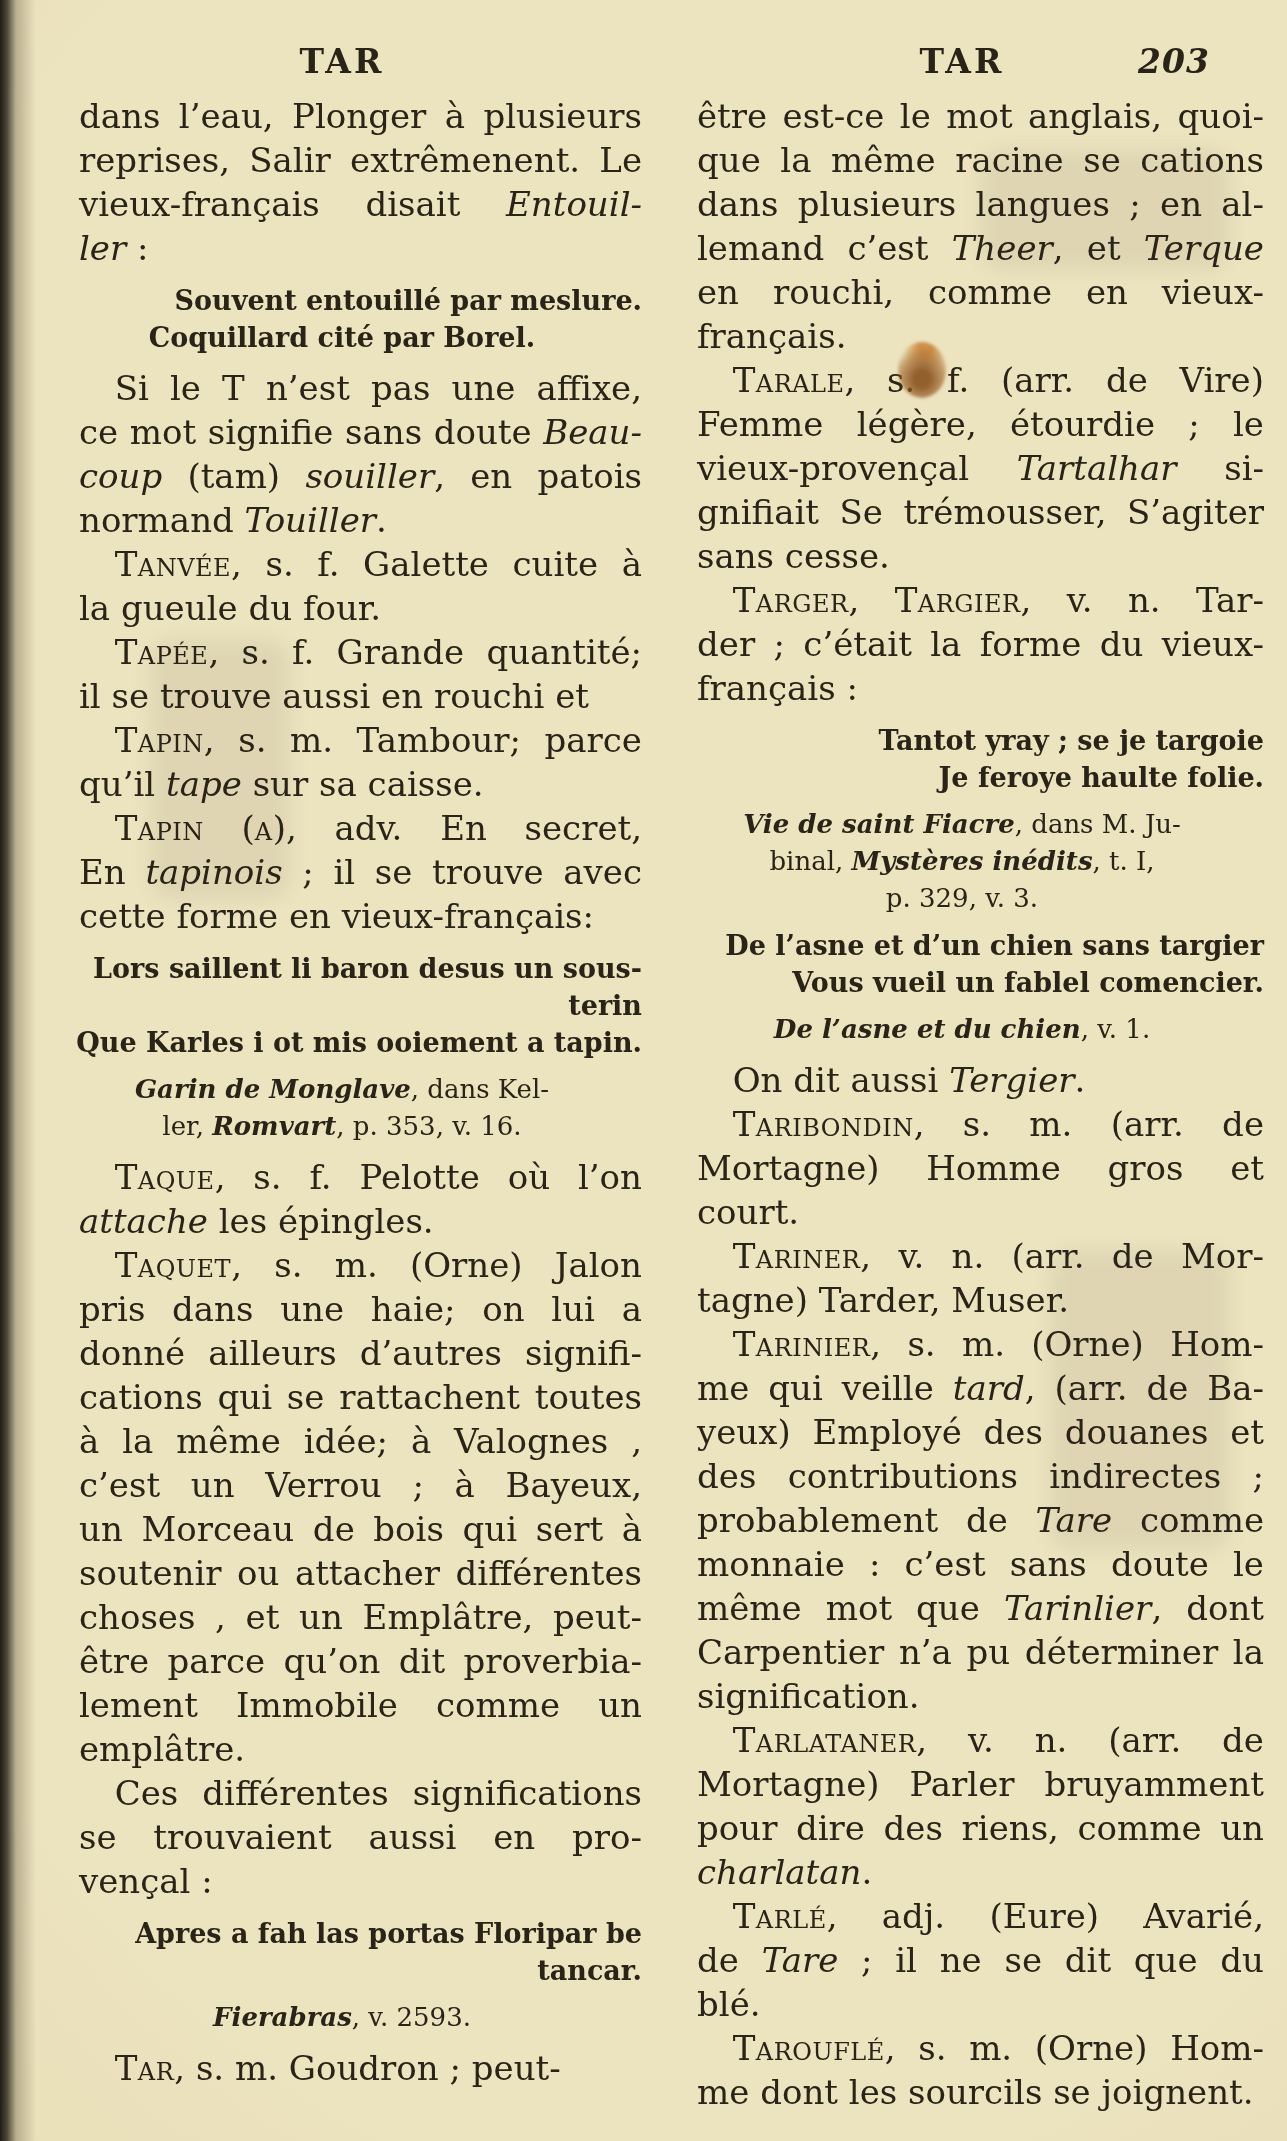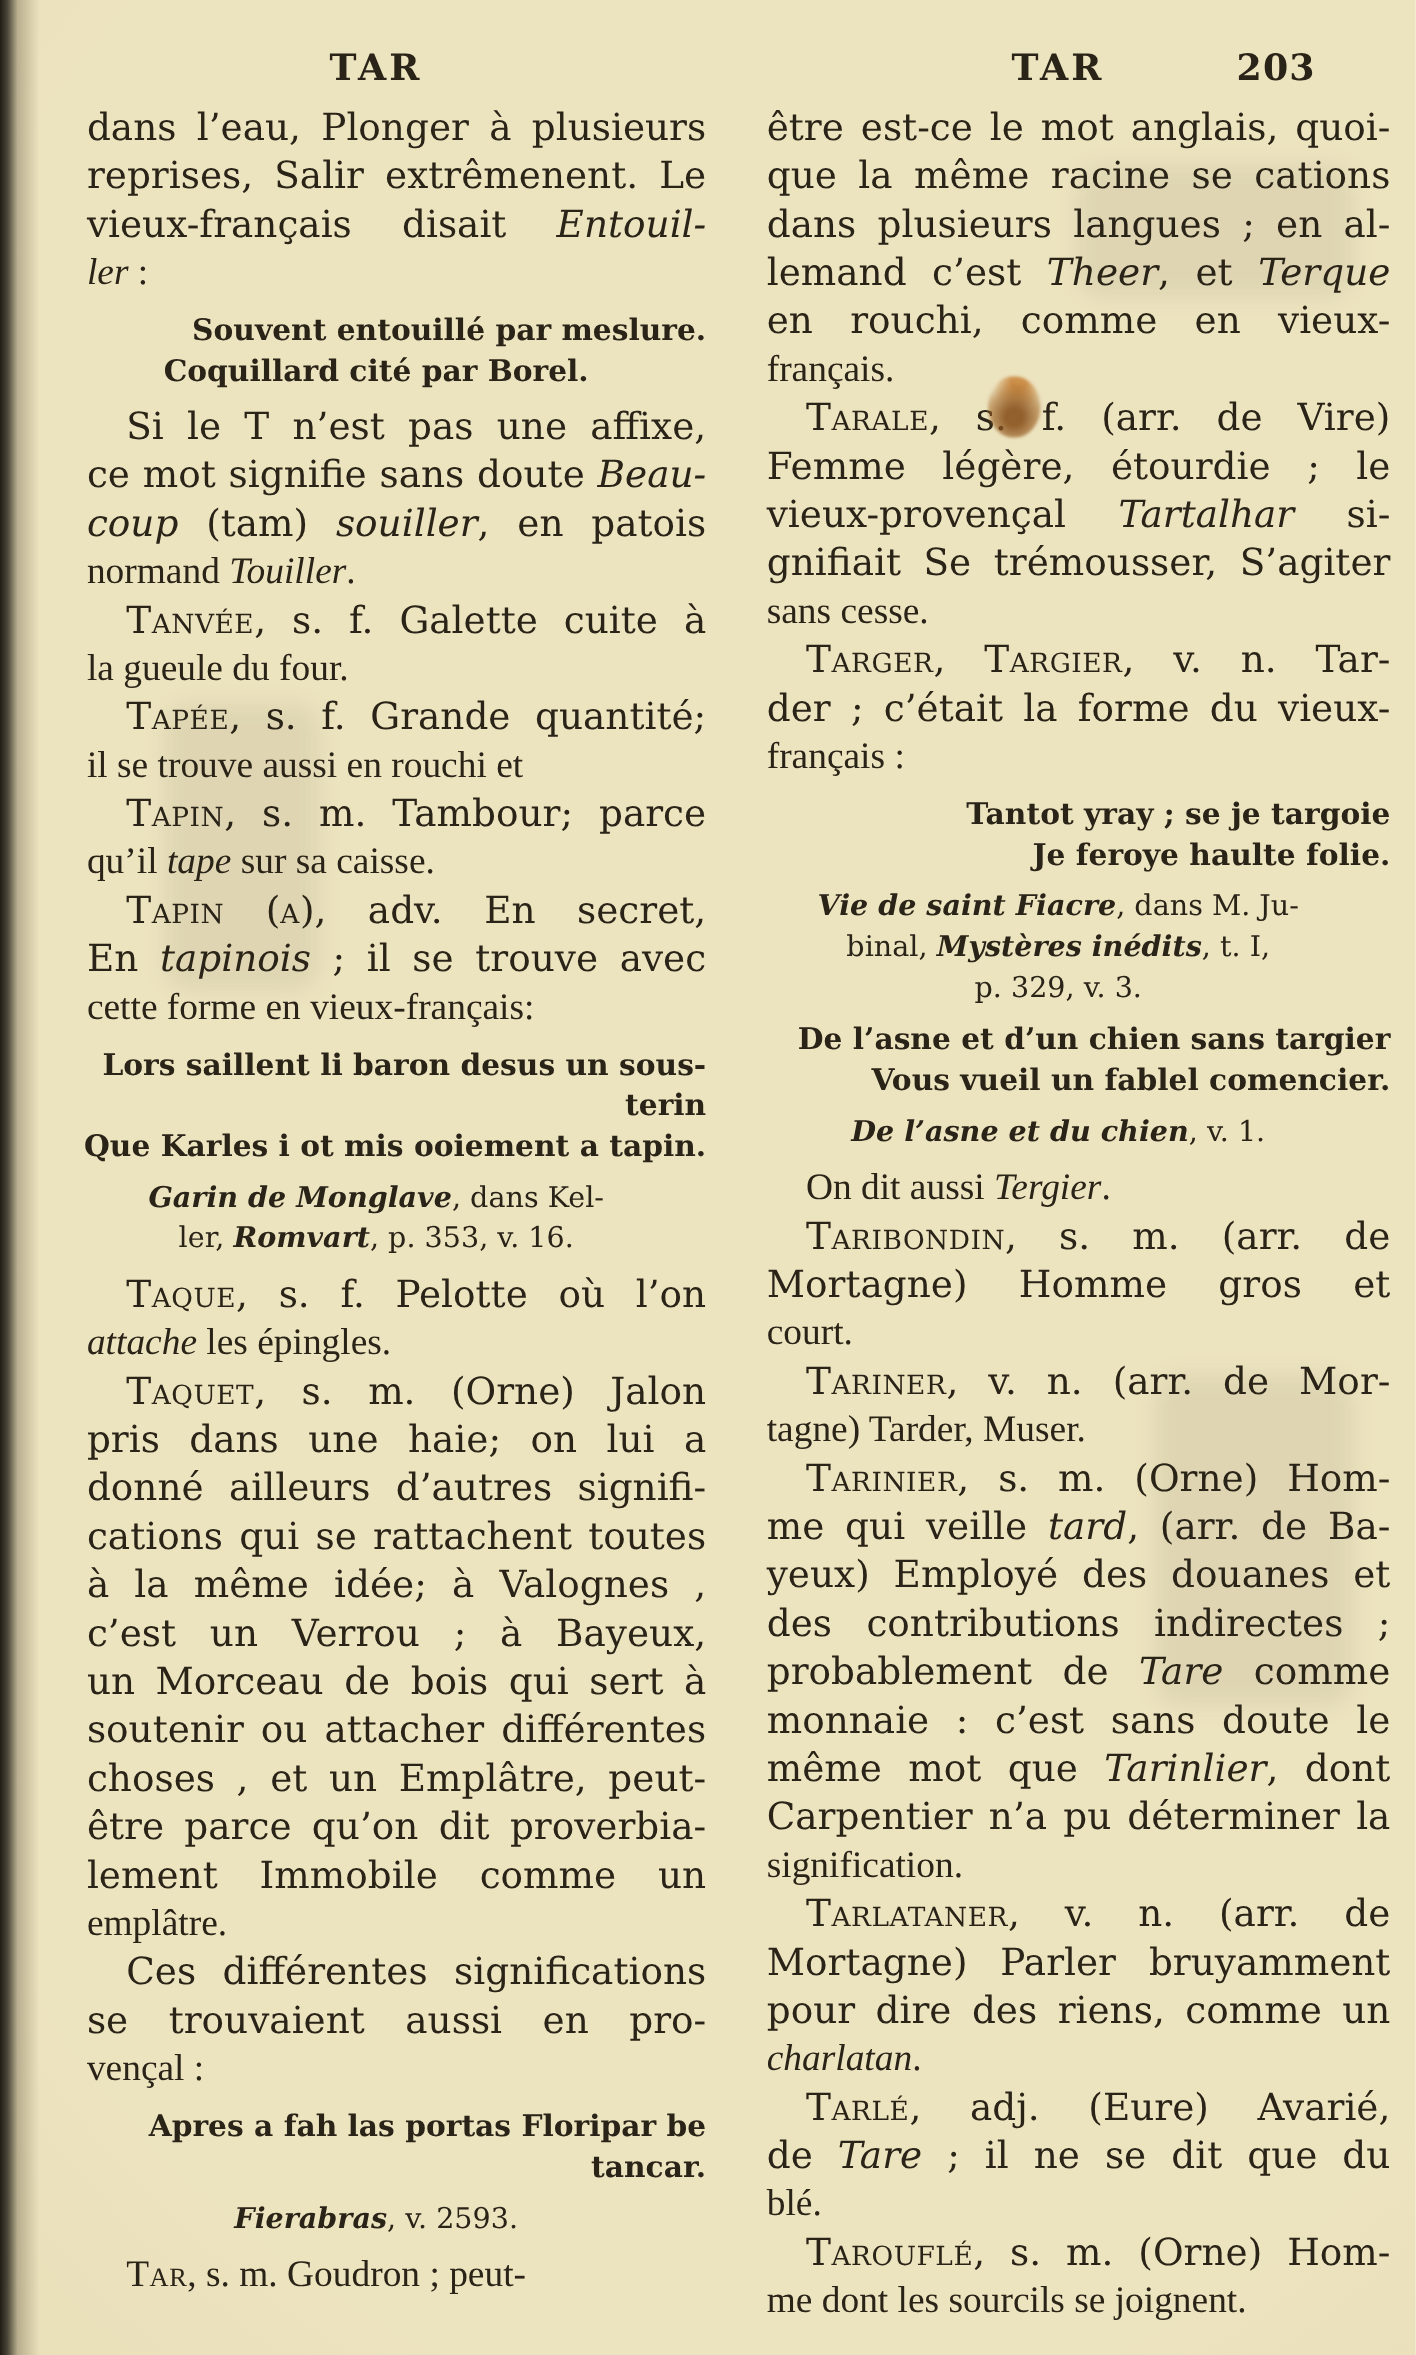--- a/index.html
+++ b/index.html
@@ -10,26 +10,26 @@
       linear-gradient(90deg, rgba(24,20,14,0.96) 0px, rgba(24,20,14,0.75) 7px, rgba(70,58,38,0.30) 16px, rgba(0,0,0,0) 36px),
       radial-gradient(130% 105% at 55% 45%, #ece3bf 55%, #e6dcb2 85%, #ddd1a2 100%);
     color:#2a2317;
   }
   .page{position:absolute;inset:0;}
   .col{position:absolute;top:40px;}
   .col-left{left:42px;width:600px;}
   .col-right{left:660px;width:604px;}
   .colhead{position:relative;height:50px;margin-bottom:4px;
     font-weight:700;font-size:33px;line-height:44px;letter-spacing:3px;text-align:center;}
-  .colhead .pagenum{position:absolute;right:68px;top:0;letter-spacing:1px;}
+  .colhead .pagenum{position:absolute;right:54px;top:0;letter-spacing:1px;font-style:italic;}
   .block{margin:0;}
   .cont,.entry{font-size:34px;line-height:44px;margin-left:37px;}
   .entry .line:first-child{text-indent:1.05em;}
   .cont .line,.entry .line{text-align:justify;text-align-last:justify;}
-  .cont .line:last-child,.entry .line:last-child{text-align-last:auto;font-family:Liberation Serif, serif;}
+  .cont .line:last-child,.entry .line:last-child{text-align-last:auto;}
   .quote,.quote-right{font-weight:700;font-size:27px;line-height:37px;}
   .quote .line{text-align:right;}
   .quote-right .line{text-align:right;}
   .citation{font-size:26px;line-height:37px;}
   .citation .line{text-align:center;}
   .citation i{font-weight:700;}
   .center .line{text-align:center;}
   .top{margin-top:12px;}
   .bottom{margin-bottom:10px;}
   .sc{font-variant:small-caps;letter-spacing:0.5px;}

